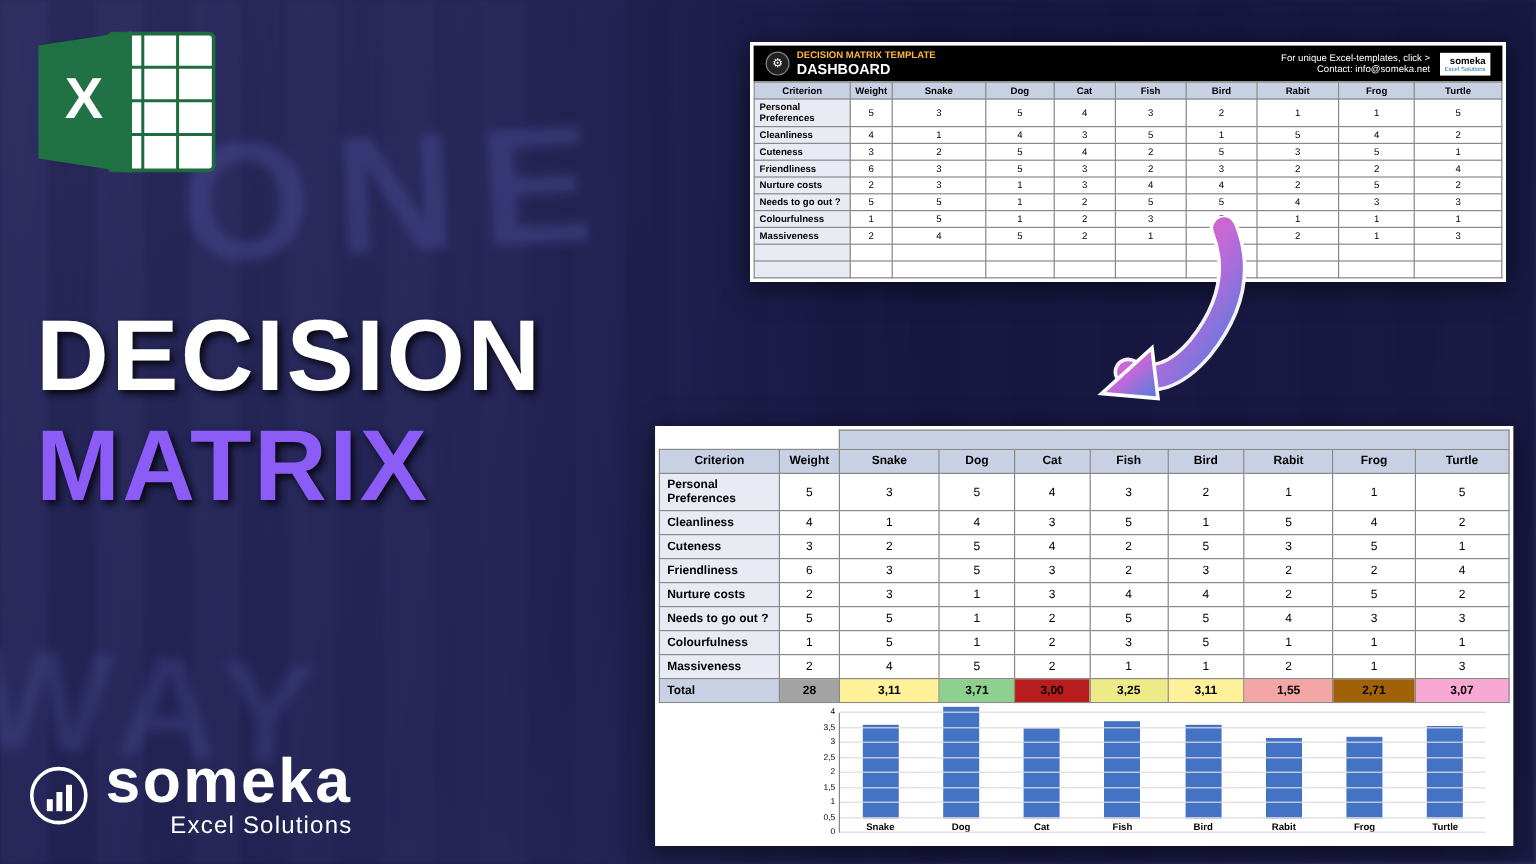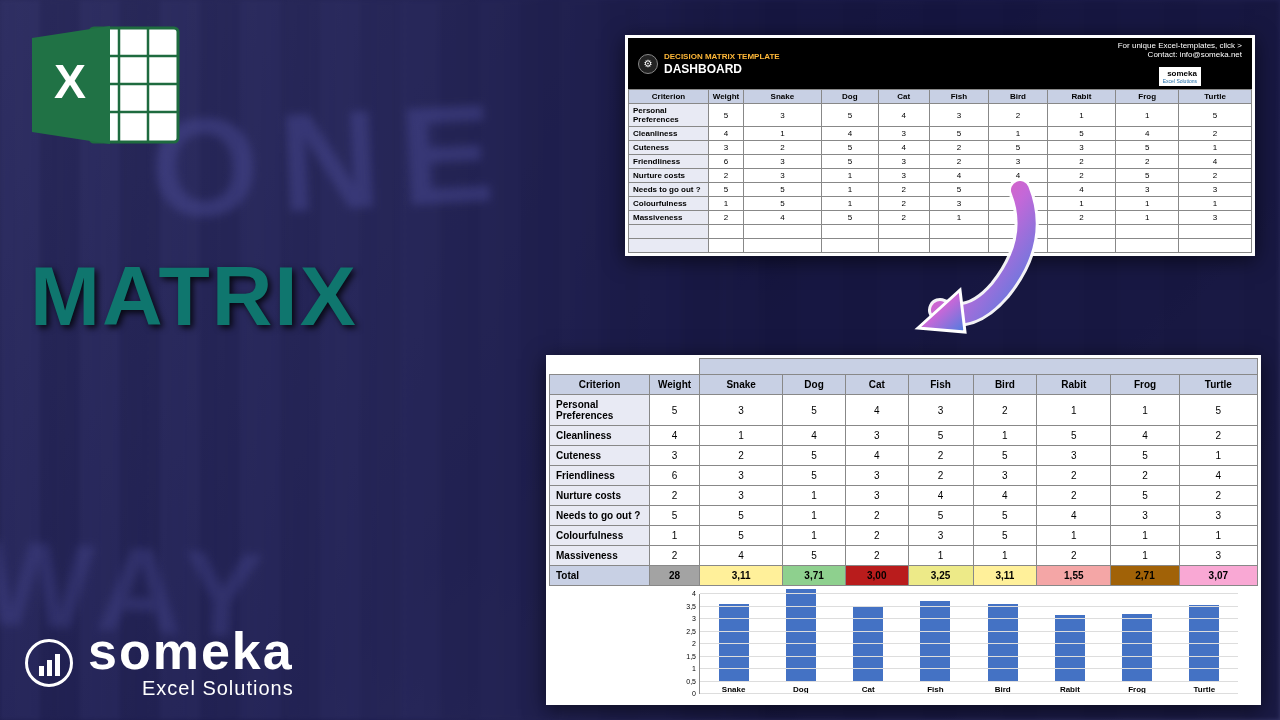--- a/index.html
+++ b/index.html
@@ -49,21 +49,21 @@
     font-family: 'Arial Black', Arial, sans-serif;
   }
   .title-line {
     font-size: 84px;
     font-weight: 900;
     letter-spacing: 2px;
     line-height: 1.1;
     text-shadow: 3px 3px 6px rgba(0,0,0,0.8);
   }
   .title-white { color: #fff; }
-  .title-blue { color: #0f766e; }
+  .title-blue { color: #8b5cf6; }
 
   
   .someka-logo-area {
     position: absolute;
     left: 25px; bottom: 20px;
     display: flex; align-items: center; gap: 15px;
   }
   .s-logo-circle {
     width: 48px; height: 48px;
     border-radius: 50%;
@@ -89,21 +89,21 @@
     background: #000;
     color: #fff;
     padding: 3px 10px;
     display:flex; align-items:center; justify-content:space-between;
     font-size: 8px;
   }
   .tpl-name { color: #ffb838; font-size:8px; font-weight:bold; }
   .dashboard-label { color:#fff; font-size:12px; font-weight:bold; margin-top:1px; }
   .header-left { display:flex; align-items:center; gap:6px; }
   .header-gear { width:20px; height:20px; border-radius:50%; border:1px solid #888; display:flex; align-items:center; justify-content:center; font-size:10px; background:#222; }
-  .header-right { text-align:right; display:flex; align-items:center; gap:8px;flex-direction:column; }
+  .header-right { text-align:right; display:flex; align-items:center; gap:8px; }
   .someka-box { background:#fff; color:#000; font-size:8px; padding:2px 4px; font-weight:bold; }
   .someka-box-sub { font-size:5px; display:block; color:#1a6aa6; font-weight:normal; }
   .ratings-bar { background:#c8d0e4; text-align:center; font-size:8px; font-weight:bold; padding:2px; border:1px solid #888; border-bottom:none; margin-left:115px; }
   
   .mini-table { width:100%; border-collapse: collapse; background:#fff; font-size:8px; }
   .mini-table th, .mini-table td { border: 1px solid #888; padding: 2px 3px; text-align:center; }
   .mini-table th { background: #c8d0e4; font-weight:bold; }
   .mini-table th:first-child { width: 80px; }
   .mini-table td:first-child { text-align:left; background:#e8eaf4; font-weight:bold; padding-left:4px; }
   .mini-table th:nth-child(2), .mini-table td:nth-child(2) { width:35px; }
@@ -163,20 +163,21 @@
     <line x1="60" y1="64" x2="148" y2="64" stroke="#1e6b3f" stroke-width="2.5"></line>
     <line x1="60" y1="92" x2="148" y2="92" stroke="#1e6b3f" stroke-width="2.5"></line>
     <line x1="89" y1="8" x2="89" y2="122" stroke="#1e6b3f" stroke-width="2.5"></line>
     <line x1="118" y1="8" x2="118" y2="122" stroke="#1e6b3f" stroke-width="2.5"></line>
     <polygon points="2,18 80,6 80,124 2,112" fill="#207245"></polygon>
     <text x="40" y="78" font-family="Arial" font-size="48" font-weight="bold" fill="#fff" text-anchor="middle">X</text>
   </svg>
 </div>
 
 <div class="main-title">
+  <div class="title-line title-white">DECISION</div>
   <div class="title-line title-blue">MATRIX</div>
 </div>
 
 <div class="someka-logo-area">
   <div class="s-logo-circle">
     <div class="bars-icon">
       <span style="height:10px"></span>
         <span style="height:16px"></span>
         <span style="height:22px"></span>
     </div>

